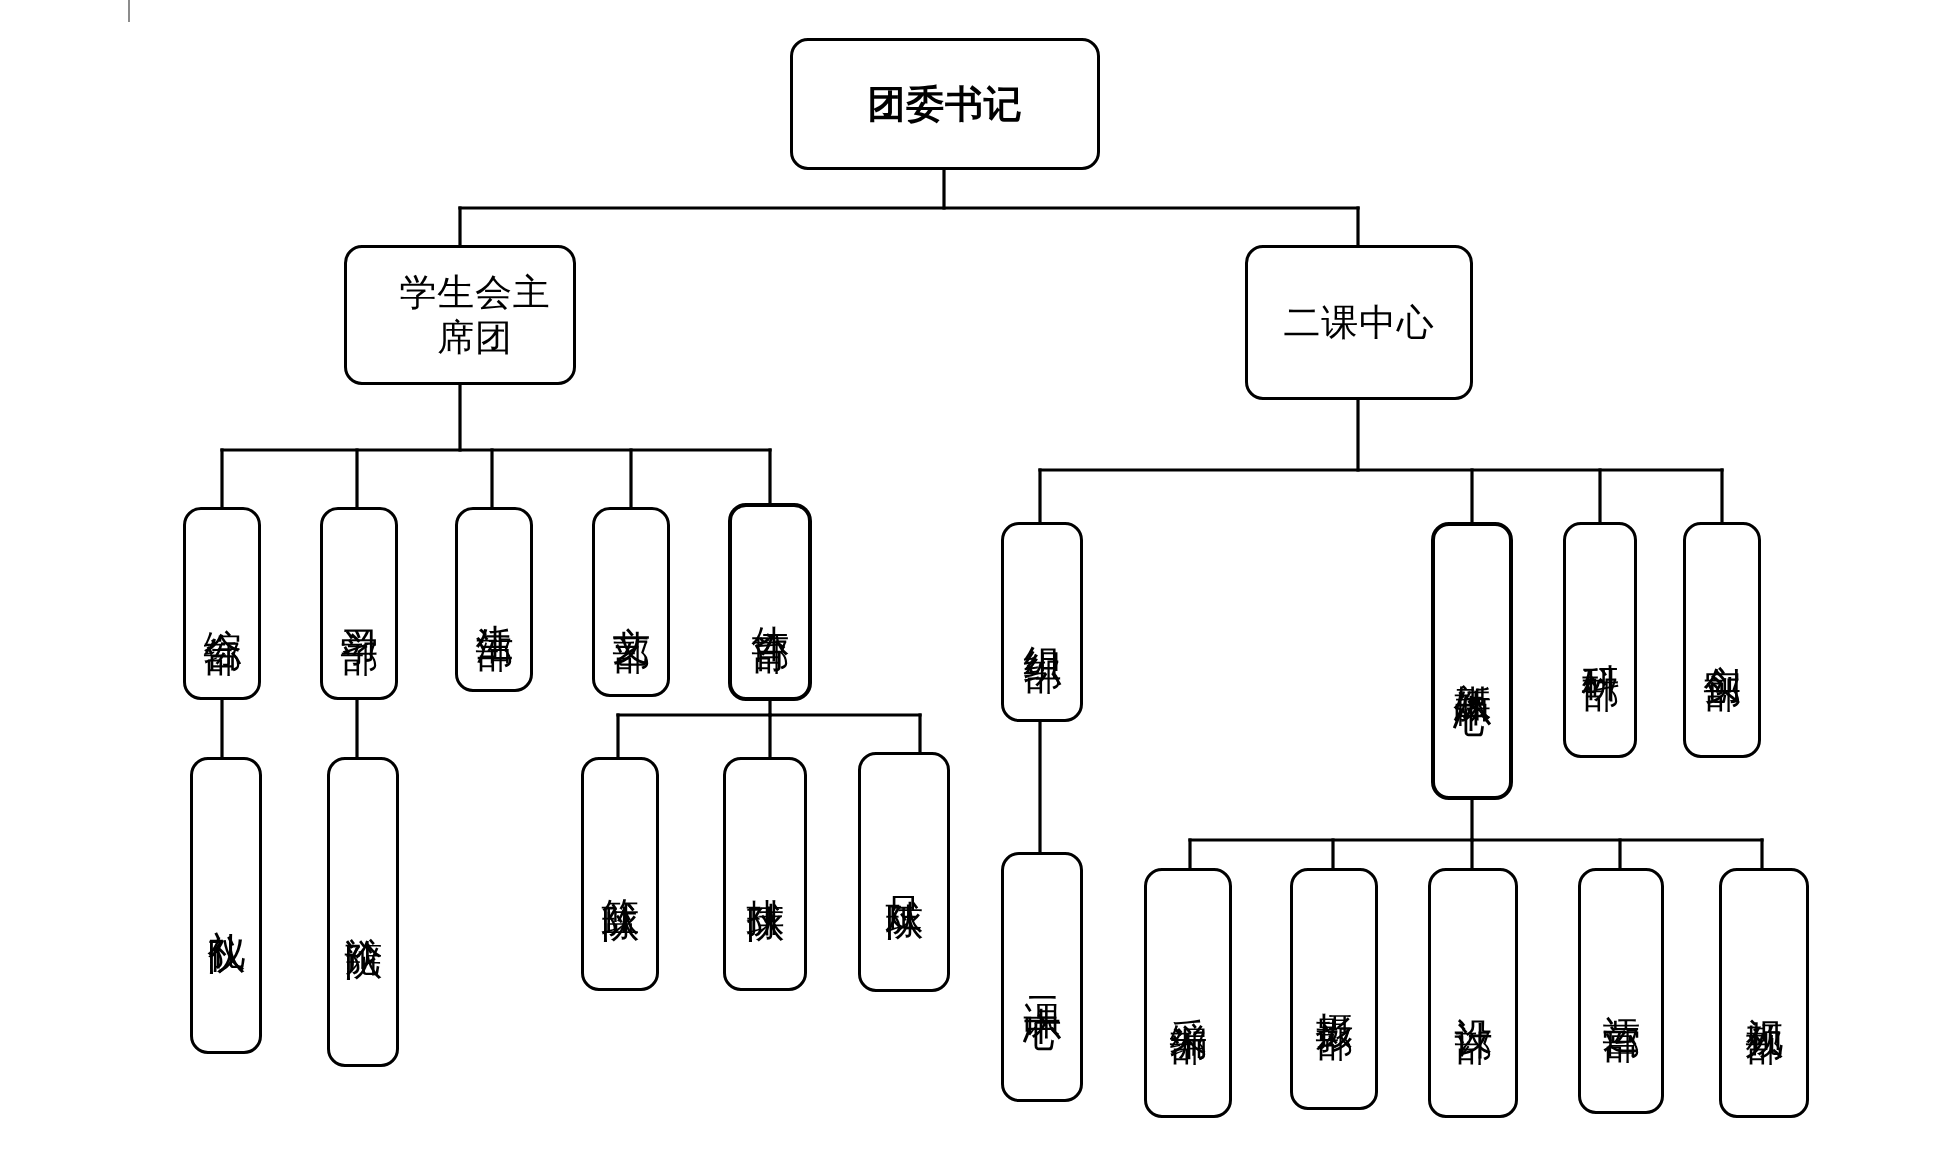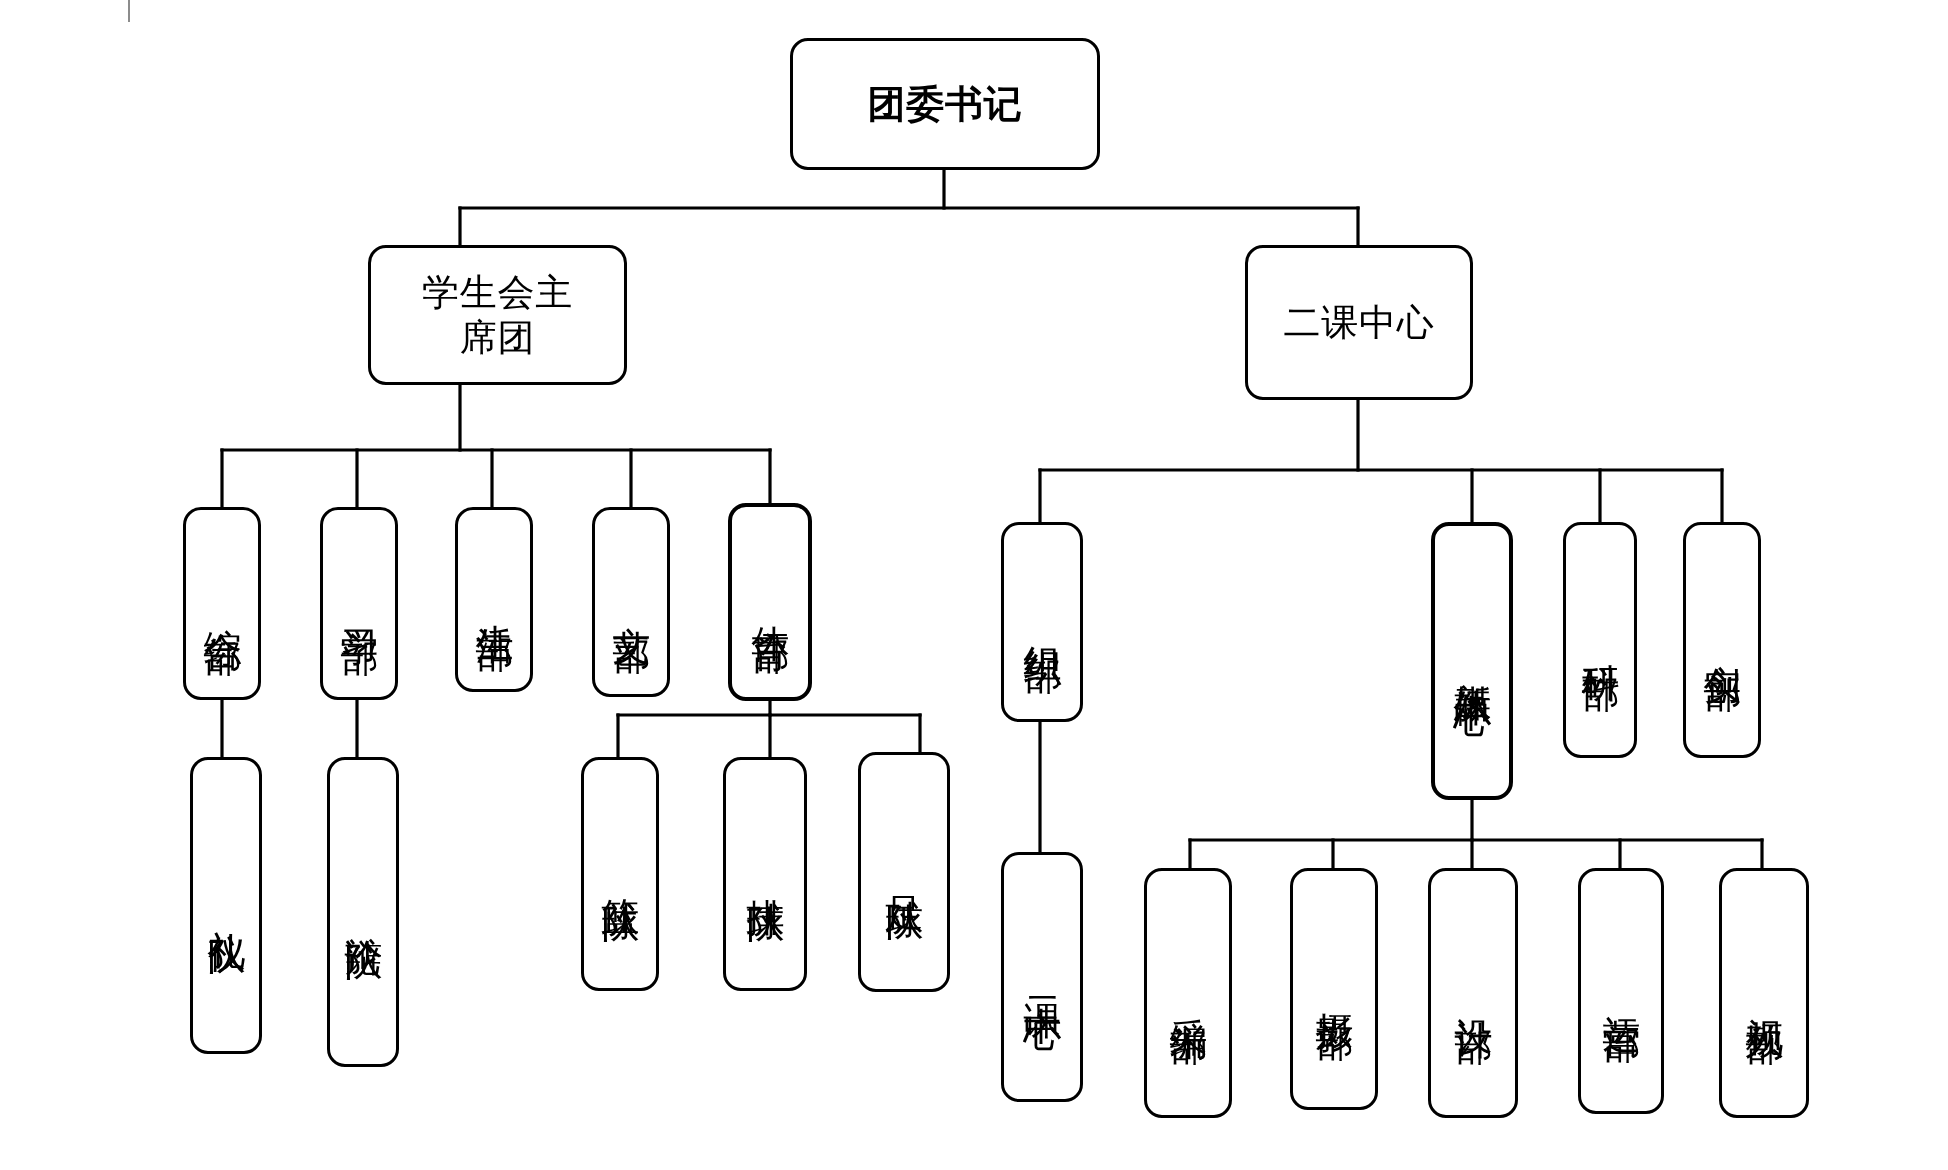--- a/index.html
+++ b/index.html
@@ -121,21 +121,21 @@
       <path d="M 1472,840 L 1472,868"></path>
       <path d="M 1620,840 L 1620,868"></path>
       <path d="M 1762,840 L 1762,868"></path>
     </g>
   </svg>
 
   <div class="node horiz root" style="left:790px; top:38px; width:310px; height:132px;">
     <span class="node-label">团委书记</span>
   </div>
 
-  <div class="node horiz" style="left:368px; top:245px; width:259px; height:140px;">
+  <div class="node horiz" style="left:344px; top:245px; width:232px; height:140px;justify-content:flex-end;">
     <span class="node-label" style="max-width:180px;">学生会主席团</span>
   </div>
 
   <div class="node horiz" style="left:1245px; top:245px; width:228px; height:155px;">
     <span class="node-label">二课中心</span>
   </div>
 
   <div class="node vert" style="left:183px; top:507px; width:78px; height:193px;">
     <span class="node-label">综合部</span>
   </div>

